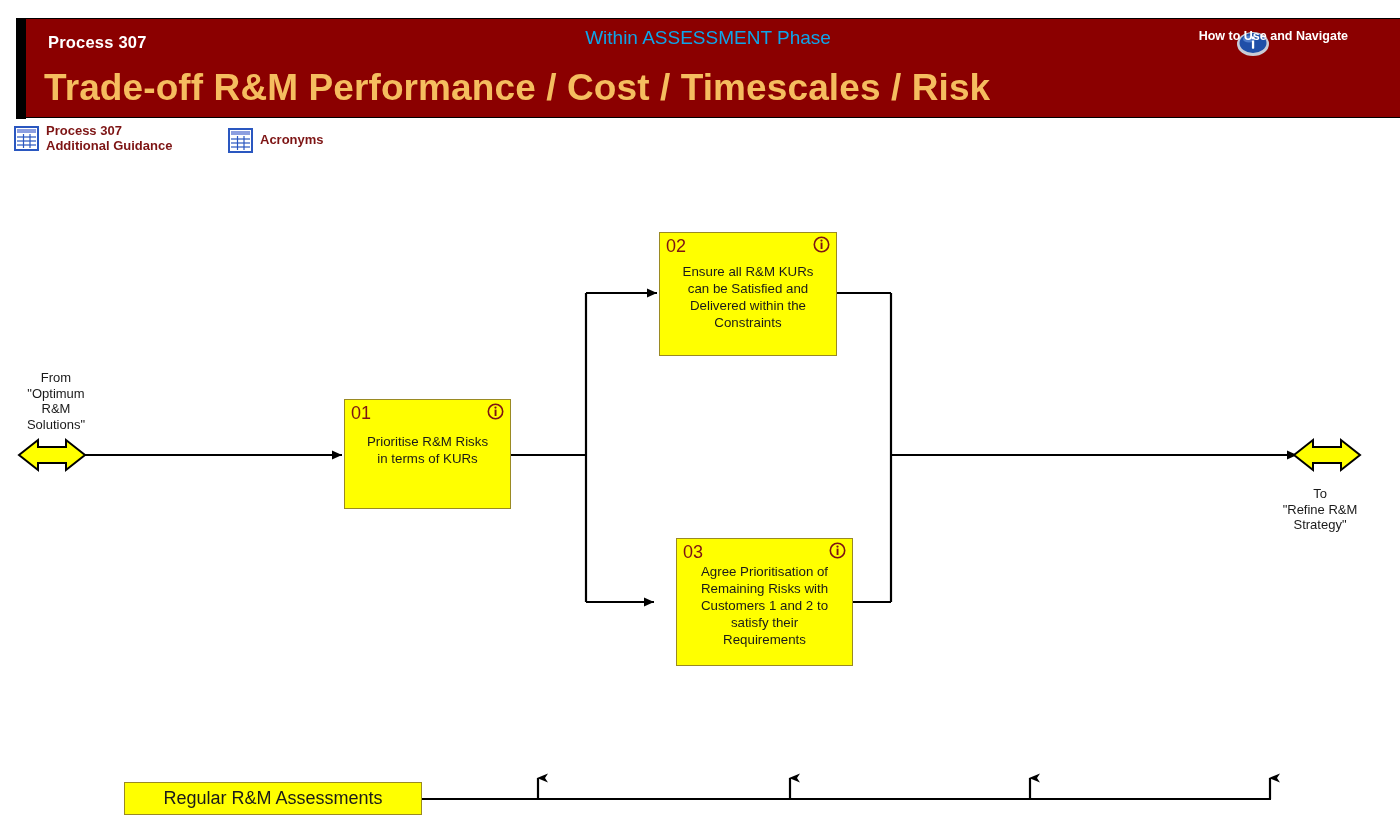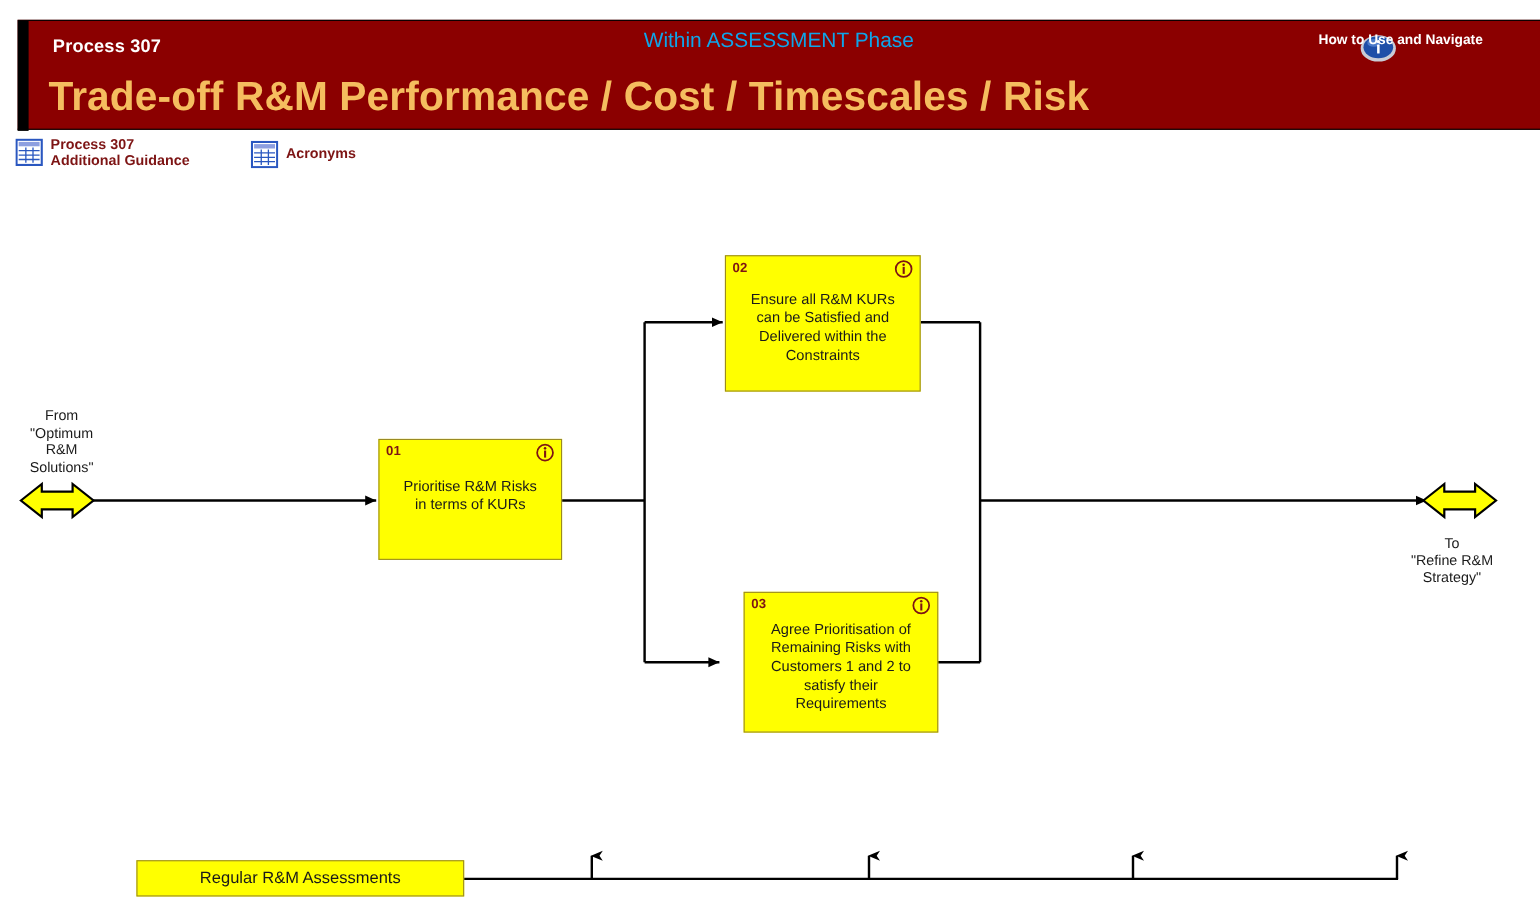--- a/index.html
+++ b/index.html
@@ -122,22 +122,22 @@
     position: absolute;
     background: #ffff00;
     border: 1px solid #9a8a23;
     box-sizing: border-box;
   }
   .box-number {
     position: absolute;
     left: 6px;
     top: 3px;
     color: #7d1414;
-    font-size: 12px;
-    font-weight: bold;
+    font-size: 18px;
+    font-weight: normal;
   }
   .box-info-icon {
     position: absolute;
     right: 6px;
     top: 3px;
     width: 17px;
     height: 17px;
   }
   .box-text {
     position: absolute;
@@ -177,21 +177,21 @@
     height: 33px;
     background: #ffff00;
     border: 1px solid #9a8a23;
     box-sizing: border-box;
     display: flex;
     align-items: center;
     justify-content: center;
   }
   #assessment-bar-label {
     color: #1a1a1a;
-    font-size: 15px;
+    font-size: 18px;
     white-space: nowrap;
   }
 </style>
 </head>
 <body>
 
 <div id="header-bar">
   <div id="header-black-strip"></div>
 
   <div id="process-number">Process 307</div>

